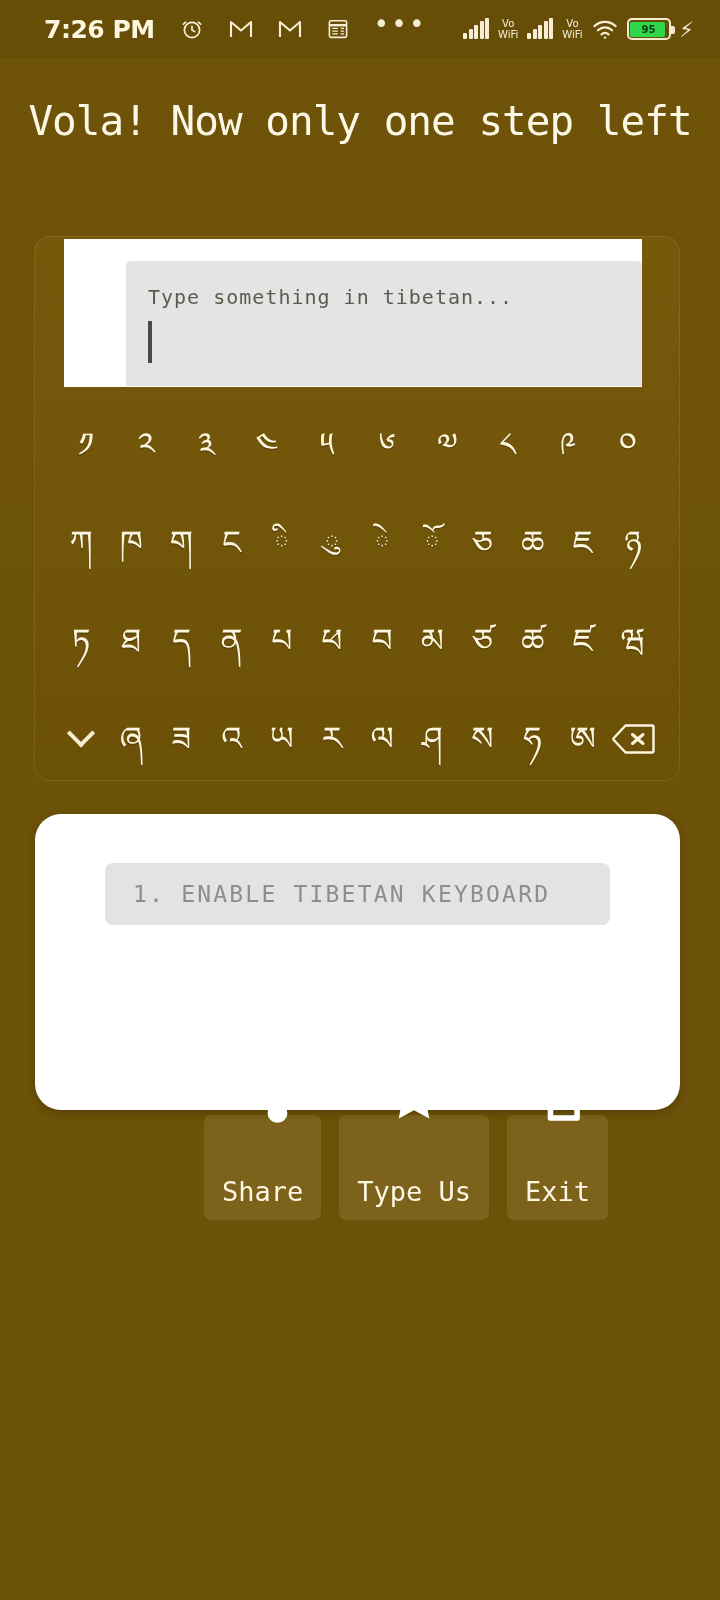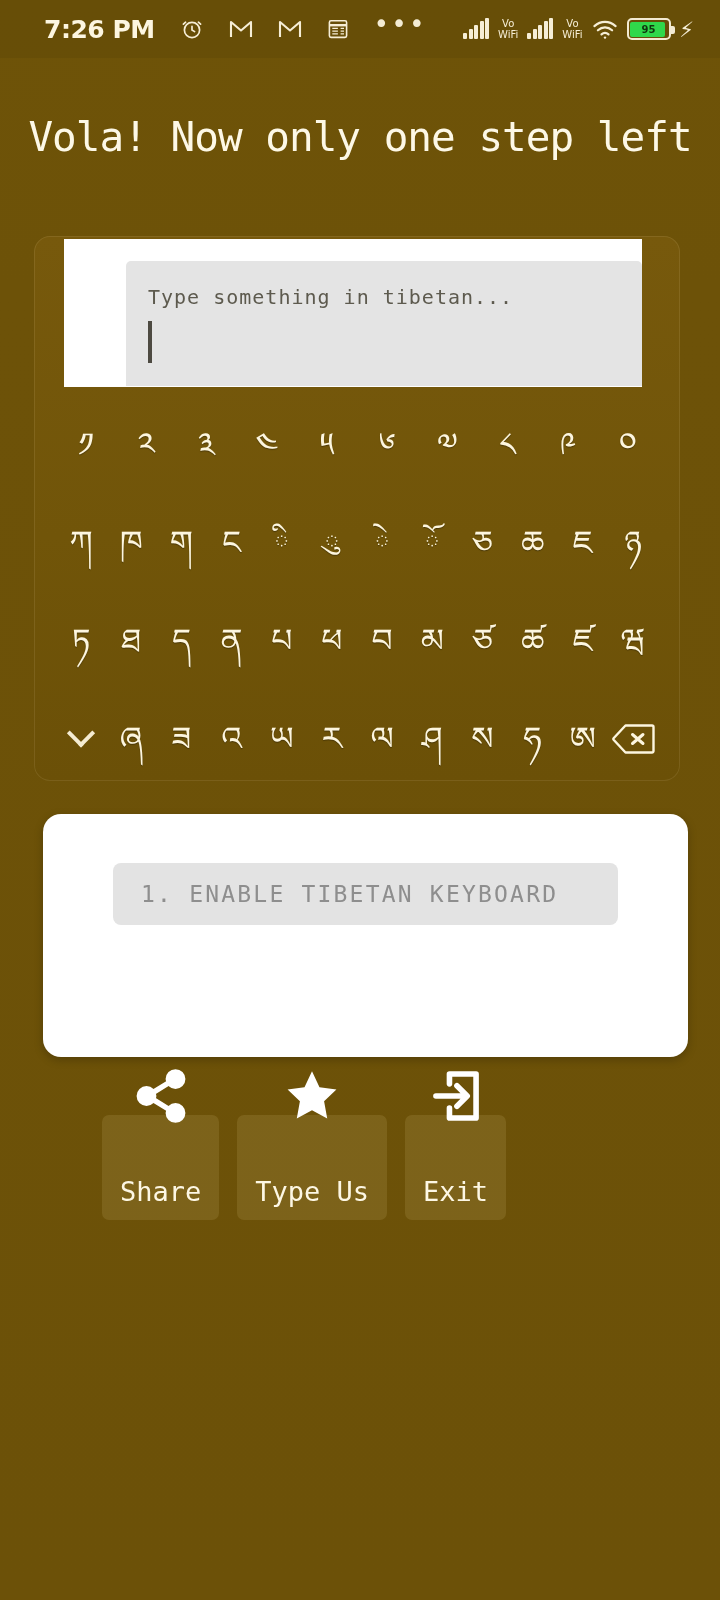--- a/index.html
+++ b/index.html
@@ -52,21 +52,20 @@
     font-family:"DejaVu Sans", sans-serif;}
   .bolt{color:#f6eed6;font-size:24px;line-height:24px;}
 
   
   .title {
     position:absolute; top:96px; left:0; width:720px;
     text-align:center; color:#fdf8e6;
     font-size:41px; line-height:50px; letter-spacing:-1px;
     font-family:"DejaVu Sans Mono", monospace;
     padding:0 28px;
-    margin-top:16px;
   }
 
   
   .kbcard {
     position:absolute; left:34px; top:236px; width:646px; height:545px;
     border-radius:16px;
     background:linear-gradient(180deg,#77590c 0%,#715509 55%,#6b5007 100%);
     box-shadow:0 0 0 1px rgba(255,240,200,0.10) inset;
   }
   .kb-inputwrap {
@@ -104,40 +103,39 @@
     width:20px; height:20px; border-right:4px solid #f5ecd2;
     border-bottom:4px solid #f5ecd2; transform:rotate(45deg) translate(-4px,-4px);
   }
   .bksp {
     width:44px; height:32px; position:relative;
   }
   .bksp svg { width:44px; height:32px; display:block; }
 
   
   .card {
-    position:absolute; left:35px; top:814px; width:645px; height:243px;
-    background:#ffffff; border-radius:18px;
+    position:absolute; left:35px; top:814px; width:645px; height:296px;
+    background:#ffffff; border-radius:26px;
     box-shadow:0 3px 10px rgba(0,0,0,0.22);
-    margin-left:8px;
   }
   .act-btn {
     position:absolute; left:70px; width:505px; height:62px;
     border-radius:8px; display:flex; align-items:center;
     padding-left:28px; letter-spacing:2.2px;
     font-family:"DejaVu Sans Mono", monospace; font-size:23px;
     border:none; cursor:pointer;
   }
   .act-1 { top:49px; background:#e3e3e3; color:#8e8e8e; }
   .act-2 { top:135px; background:#75590d; color:#fdf6e0;
            box-shadow:0 3px 5px rgba(0,0,0,0.28); }
 
   
   .bottombar {
     position:absolute; left:0; top:1115px; width:608px;
-    display:flex; justify-content:center; align-items:flex-start; gap:18px;
+    display:flex; justify-content:flex-end; align-items:flex-start; gap:18px;
   }
   .bb {
     position:relative; background:rgba(255,235,170,0.115);
     border-radius:7px; height:105px;
     display:flex; flex-direction:column; justify-content:flex-end;
     align-items:center; padding:0 18px 13px;
     cursor:pointer;
   }
   .bb-ico {
     position:absolute; top:-50px; left:50%; transform:translateX(-50%);

